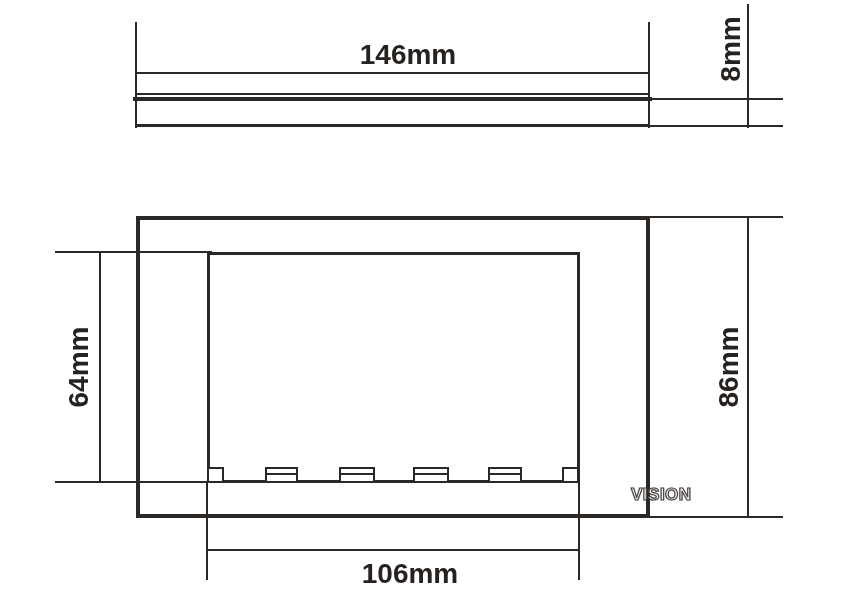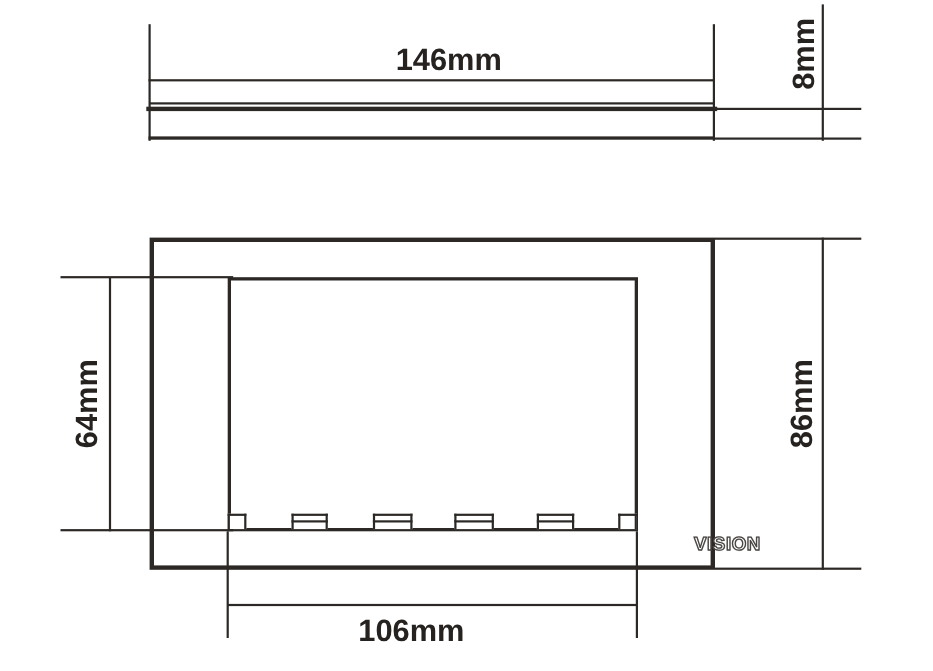--- a/index.html
+++ b/index.html
@@ -45,21 +45,21 @@
   
   .dim-label{
     position:absolute;color:#262220;font-size:28px;font-weight:600;
     white-space:nowrap;transform:translate(-50%,-50%);line-height:1;
   }
   .dim-label.vert{transform:translate(-50%,-50%) rotate(-90deg);}
   #lbl-146{left:408px;top:55px;}
   #lbl-8{left:731px;top:49px;}
   #lbl-64{left:79px;top:367px;}
   #lbl-86{left:729px;top:367px;}
-  #lbl-106{left:374px;top:574px;}
+  #lbl-106{left:410px;top:574px;}
   
   #vision-logo{
     position:absolute;left:587px;top:487px;width:58px;height:16px;
     font-size:17px;font-weight:700;letter-spacing:0.5px;line-height:16px;
     color:#ffffff;-webkit-text-stroke:1.2px #4a4644;
     text-shadow:0 0 1px #4a4644,0 0 1px #4a4644;
     margin-left:44px;
   }
 </style>
 </head>

